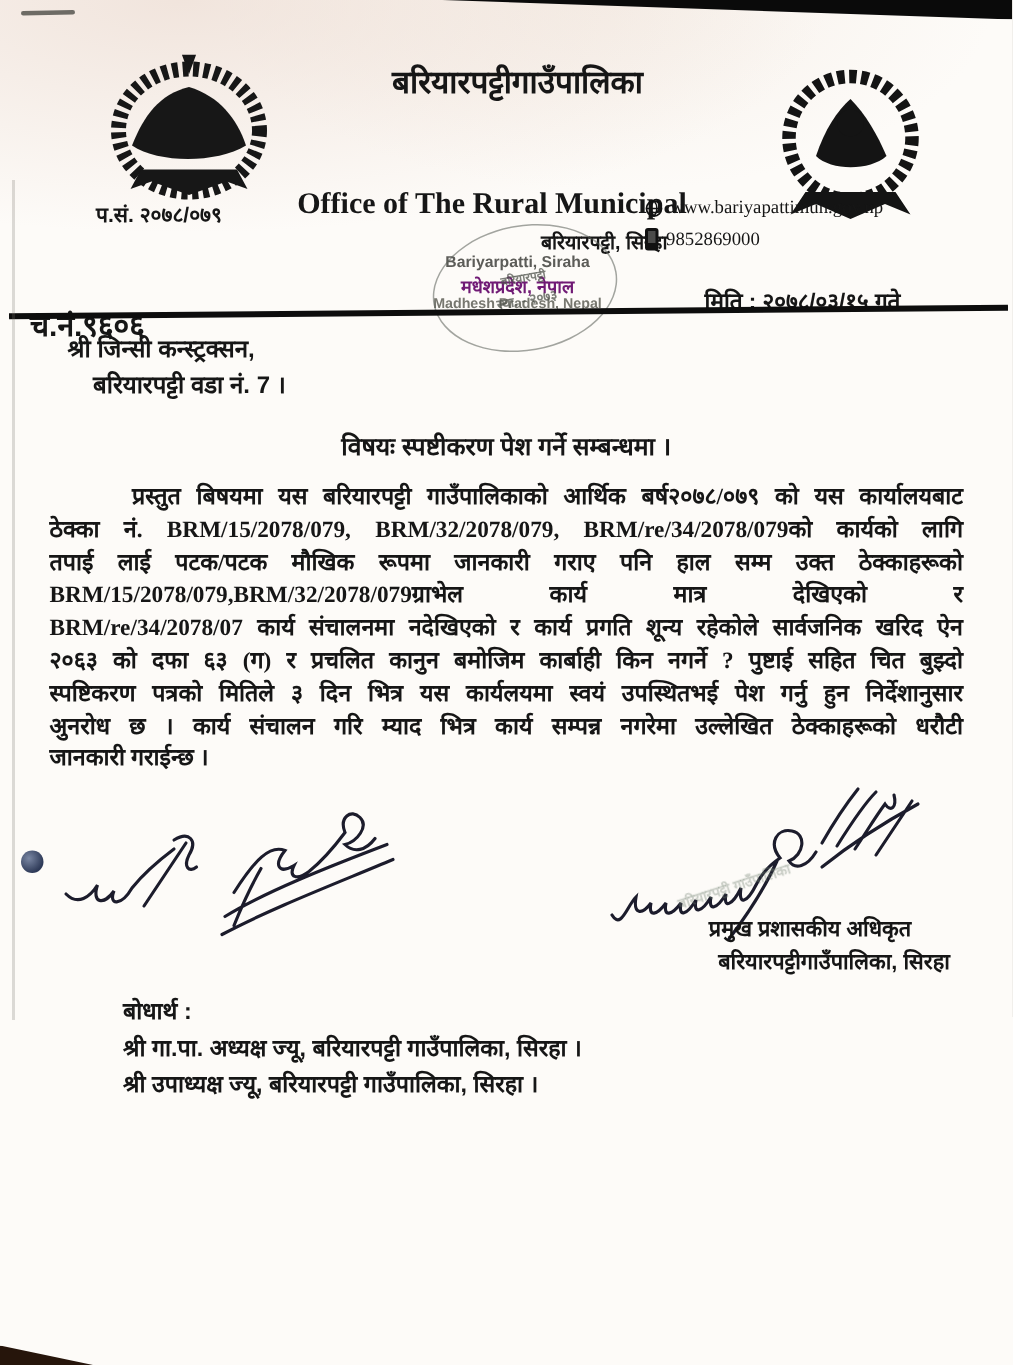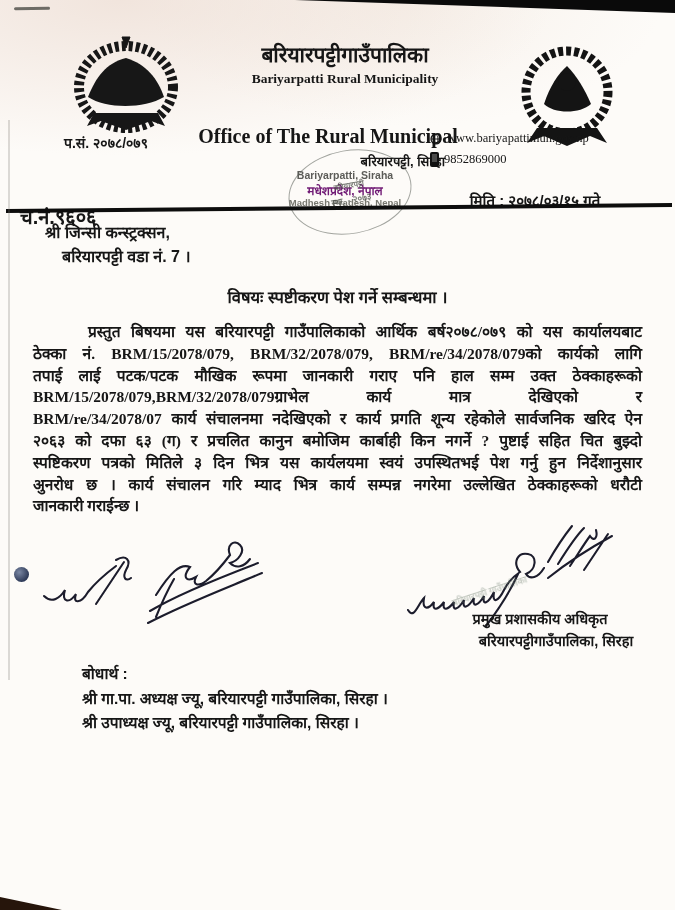--- a/index.html
+++ b/index.html
@@ -88,21 +88,20 @@
   <svg class="abs" style="left:510px; top:44px;" width="114" height="112" viewBox="0 0 114 112">
     <g fill="#141414" stroke="#141414">
       <circle cx="57" cy="48" r="41" fill="none" stroke-width="9" stroke-dasharray="5 3"></circle>
       <path d="M34 60 C40 42 48 30 57 22 C67 32 75 46 81 60 C70 70 44 70 34 60 Z" stroke="none"></path>
       <circle cx="57" cy="38" r="9" stroke="none"></circle>
       <path d="M27 84 L87 84 L97 99 L80 92 L57 102 L34 92 L17 99 Z" stroke="none"></path>
     </g>
   </svg>
 
   <div class="abs dev np-muni">बरियारपट्टीगाउँपालिका</div>
-  <div class="abs serif en-muni">Bariyarpatti Rural Municipality</div>
   <div class="abs serif en-office">Office of The Rural Municipal</div>
 
   <div class="abs dev refno">प.सं. २०७८/०७९</div>
   <div class="abs dev dispatchno">च.नं.९६०६</div>
 
   <div class="abs dev addr-np">बरियारपट्टी, सिरहा</div>
   <div class="abs addr-en">Bariyarpatti, Siraha</div>
   <div class="abs dev prov-np">मधेशप्रदेश, नेपाल</div>
   <div class="abs prov-en">Madhesh Pradesh, Nepal</div>
 

